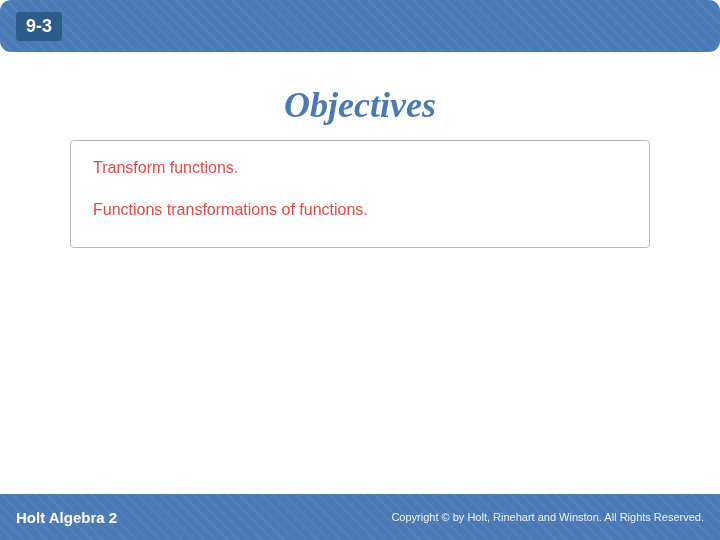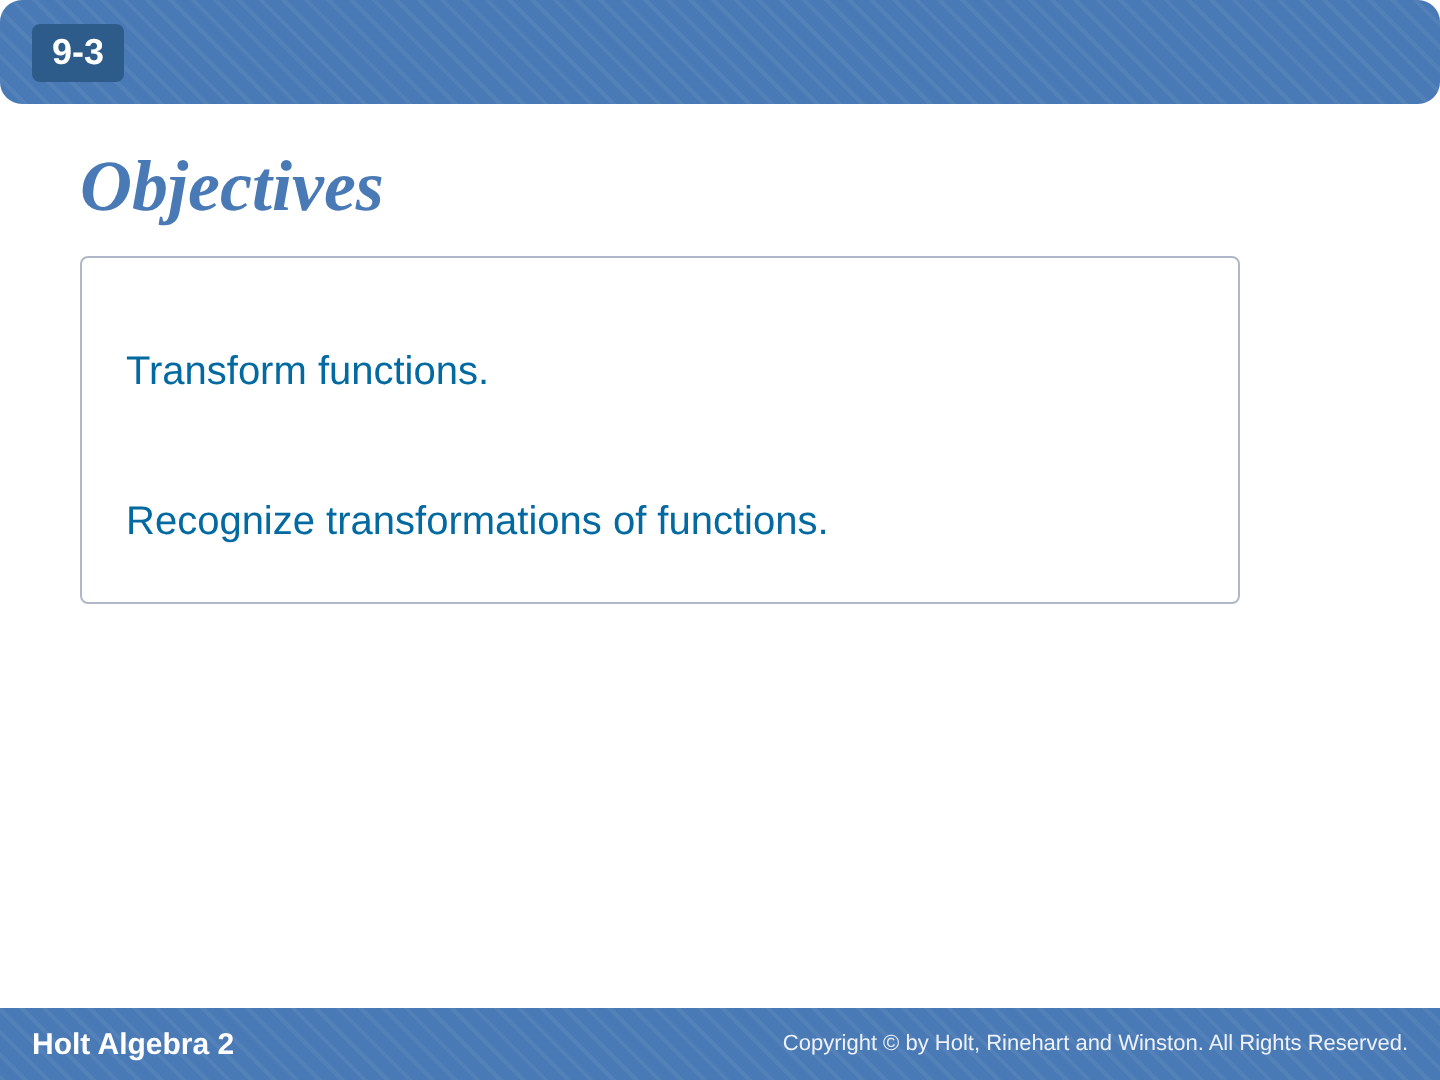--- a/index.html
+++ b/index.html
@@ -51,21 +51,22 @@
       font-size: 22px;
       font-weight: bold;
     }
 
     
     #main {
       flex: 1;
       background: #ffffff;
       display: flex;
       flex-direction: column;
-      padding: 20px 40px 10px 40px;
+      align-items: center;
+      padding: 32px 40px 10px 40px;
     }
 
     #objectives-title {
       font-family: Georgia, 'Times New Roman', serif;
       font-style: italic;
       font-size: 36px;
       font-weight: bold;
       color: #4a7ab5;
       margin-bottom: 14px;
     }
@@ -73,25 +74,24 @@
     #objectives-box {
       border: 1.5px solid #b0b8c8;
       border-radius: 4px;
       width: 100%;
       max-width: 580px;
       padding: 18px 22px;
       background: #ffffff;
     }
 
     .objective-item {
-      font-size: 20px;
-      color: #0369a1;
+      font-size: 16px;
+      color: #ef4444;
       padding: 10px 0;
       border-bottom: none;
-      margin-top: 28px;
     }
 
     .objective-item:first-child {
       padding-top: 0;
     }
 
     .objective-item + .objective-item {
       border-top: none;
       padding-top: 14px;
     }
@@ -99,21 +99,21 @@
     
     #footer {
       background: #4a7ab5;
       background-image: repeating-linear-gradient(
         45deg,
         rgba(255,255,255,0.05) 0px,
         rgba(255,255,255,0.05) 2px,
         transparent 2px,
         transparent 8px
       );
-      height: 36px;
+      height: 46px;
       display: flex;
       align-items: center;
       justify-content: space-between;
       padding: 0 16px;
     }
 
     #footer-left {
       color: #ffffff;
       font-size: 15px;
       font-weight: bold;
@@ -129,20 +129,20 @@
 <body>
 
 <div id="header">
   <span id="lesson-badge">9-3</span>
 </div>
 
 <div id="main">
   <div id="objectives-title">Objectives</div>
   <div id="objectives-box">
     <div class="objective-item">Transform functions.</div>
-    <div class="objective-item">Recognize transformations of functions.</div>
+    <div class="objective-item">Functions transformations of functions.</div>
   </div>
 </div>
 
 <div id="footer">
   <span id="footer-left">Holt Algebra 2</span>
   <span id="footer-right">Copyright © by Holt, Rinehart and Winston. All Rights Reserved.</span>
 </div>
 
 </body></html>

